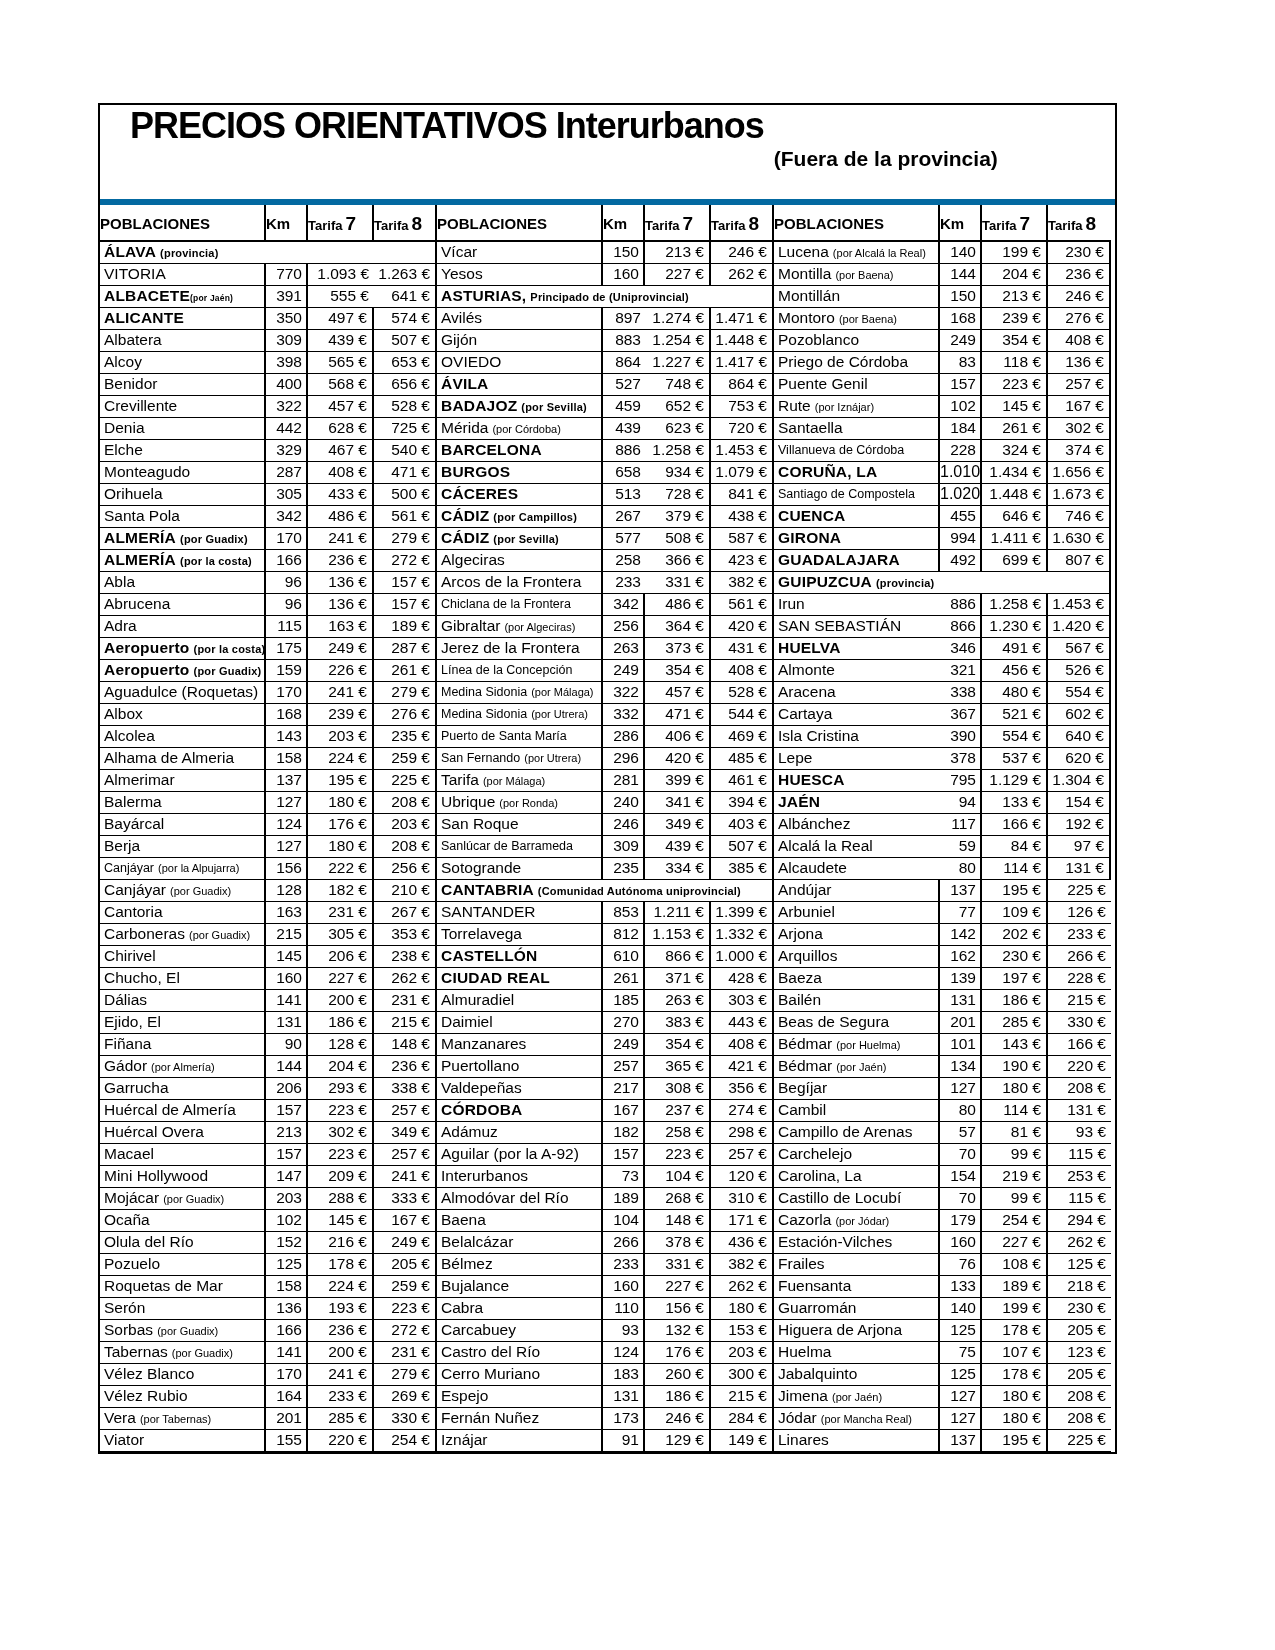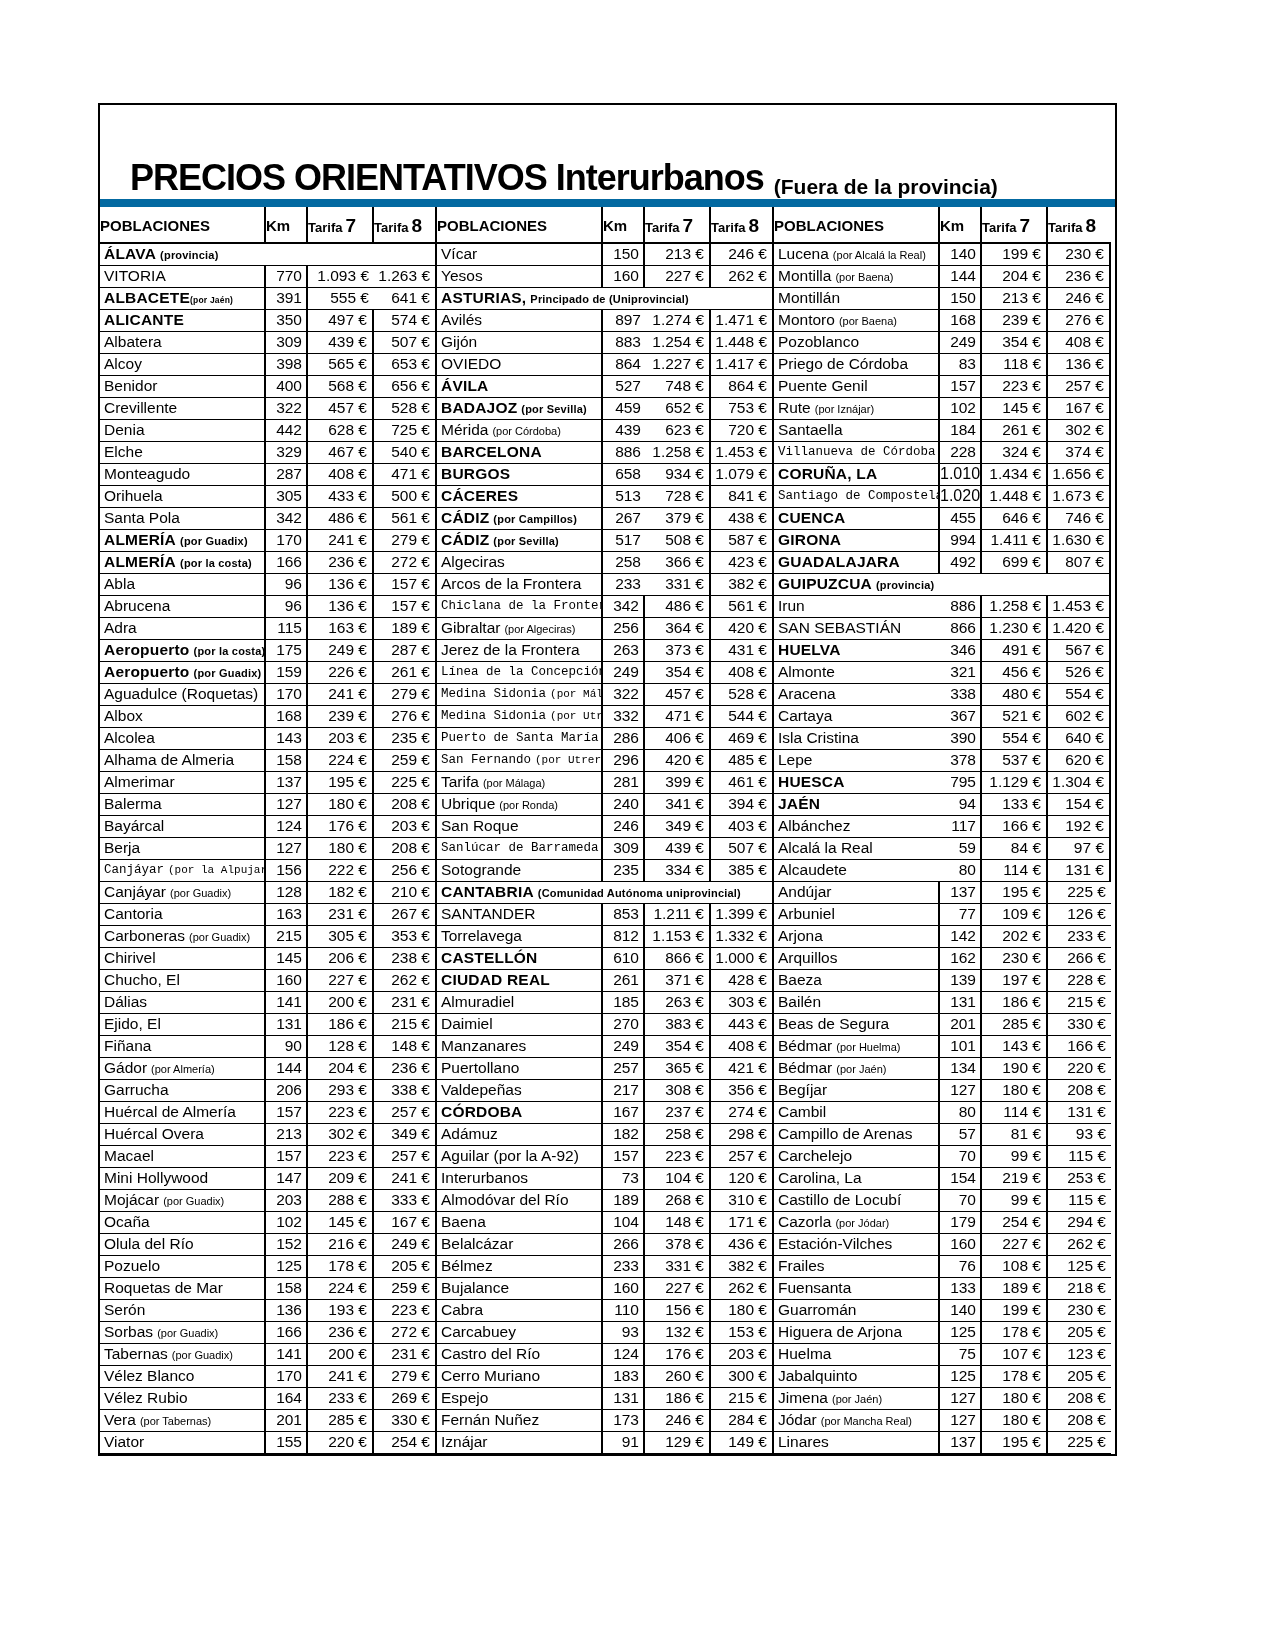--- a/index.html
+++ b/index.html
@@ -1,31 +1,31 @@
 <!DOCTYPE html>
 <html><head>
 <meta charset="utf-8">
 <style>
   html,body{margin:0;padding:0;background:#ffffff;}
   body{width:1275px;height:1650px;position:relative;font-family:"Liberation Sans","DejaVu Sans",sans-serif;color:#000;}
   #page{position:absolute;left:98px;top:103px;width:1015px;border:2px solid #000;background:#fff;}
   
-  #titlebar{height:94px;border-bottom:8px solid #0369a1;display:flex;align-items:flex-end;padding-left:30px;}
+  #titlebar{height:94px;border-bottom:6px solid #0369a1;display:flex;align-items:flex-start;padding-left:30px;}
   #title-main{font-weight:bold;font-size:36px;letter-spacing:-1px;white-space:nowrap;}
-  #title-sub{font-weight:bold;font-size:21px;margin-left:10px;white-space:nowrap;}
+  #title-sub{font-weight:bold;font-size:21px;margin-left:10px;white-space:nowrap;margin-top:42px;}
   
   #grid{display:grid;grid-template-columns:166px 42px 66px 63px 166px 42px 66px 63px 166px 42px 66px 63px;}
   .cell{border-right:2px solid #000;border-bottom:1.5px solid #000;height:22px;line-height:20px;overflow:hidden;white-space:nowrap;box-sizing:border-box;font-size:15.5px;background:#fff;}
   .cell:nth-child(12n){border-right:none;}
   .hdr{height:37px;line-height:37px;text-align:left;font-weight:bold;font-size:15px;border-bottom:2px solid #000;}
   .hdr .tar{font-size:13px;font-weight:bold;}
   .hdr .num{font-size:19px;font-weight:bold;margin-left:3px;}
   .name{text-align:left;padding-left:4px;}
   .name.b{font-weight:bold;letter-spacing:.2px;}
-  .name.sm{font-size:12.5px;font-family:Liberation Mono, monospace;}
+  .name.sm{font-size:12.5px;}
   .x{font-size:11px;margin-left:4px;}
   .x.xs{font-size:8.5px;margin-left:0;}
   .km{text-align:right;padding-right:4px;}
   .km.kf{font-size:16px;}
   .eur{text-align:right;padding-right:5px;}
   .span4{grid-column:span 4;}
 </style>
 </head>
 <body>
 
@@ -197,21 +197,21 @@
       <div class="cell eur">438 €</div>
       <div class="cell name b"><span>CUENCA</span></div>
       <div class="cell km">455</div>
       <div class="cell eur">646 €</div>
       <div class="cell eur">746 €</div>
       <div class="cell name b"><span>ALMERÍA</span><span class="x">(por Guadix)</span></div>
       <div class="cell km">170</div>
       <div class="cell eur">241 €</div>
       <div class="cell eur">279 €</div>
       <div class="cell name b"><span>CÁDIZ</span><span class="x">(por Sevilla)</span></div>
-      <div class="cell km">517</div>
+      <div class="cell km">577</div>
       <div class="cell eur">508 €</div>
       <div class="cell eur">587 €</div>
       <div class="cell name b"><span>GIRONA</span></div>
       <div class="cell km">994</div>
       <div class="cell eur">1.411 €</div>
       <div class="cell eur">1.630 €</div>
       <div class="cell name b"><span>ALMERÍA</span><span class="x">(por la costa)</span></div>
       <div class="cell km">166</div>
       <div class="cell eur">236 €</div>
       <div class="cell eur">272 €</div>

